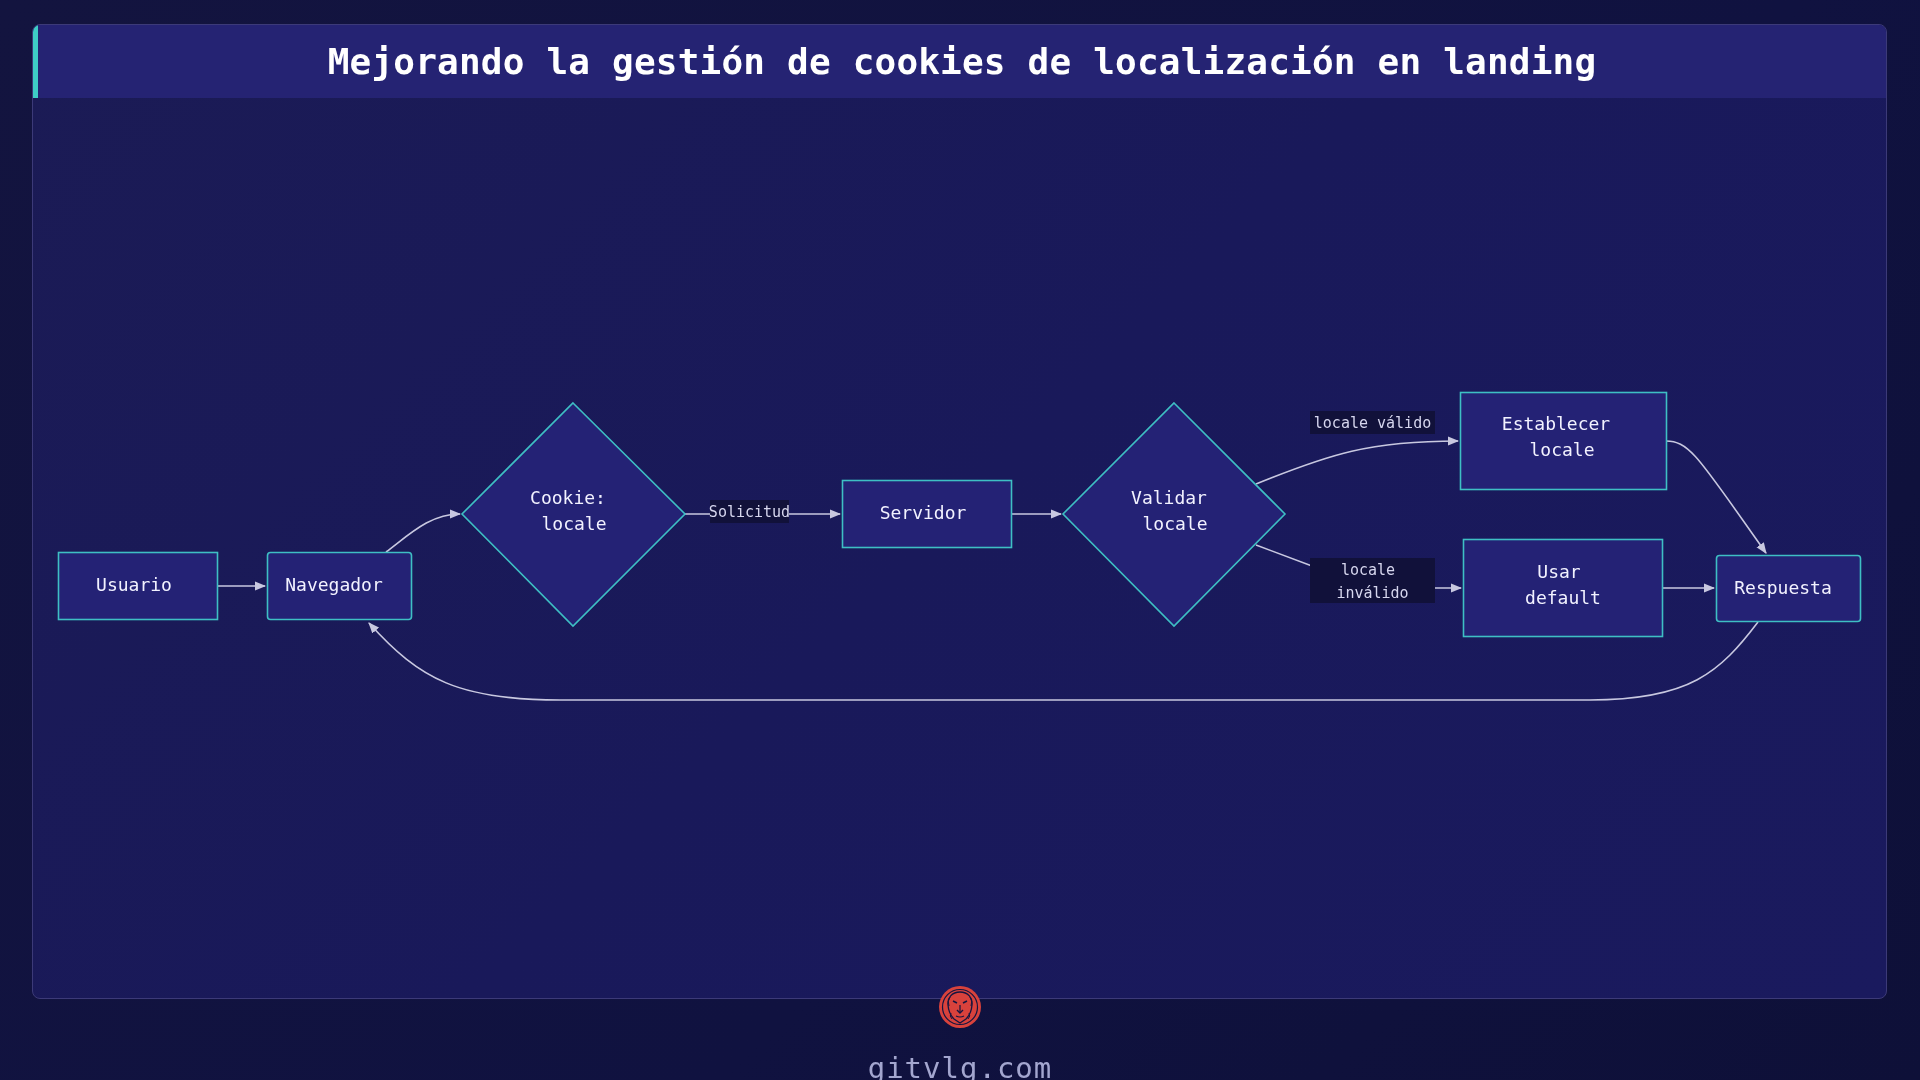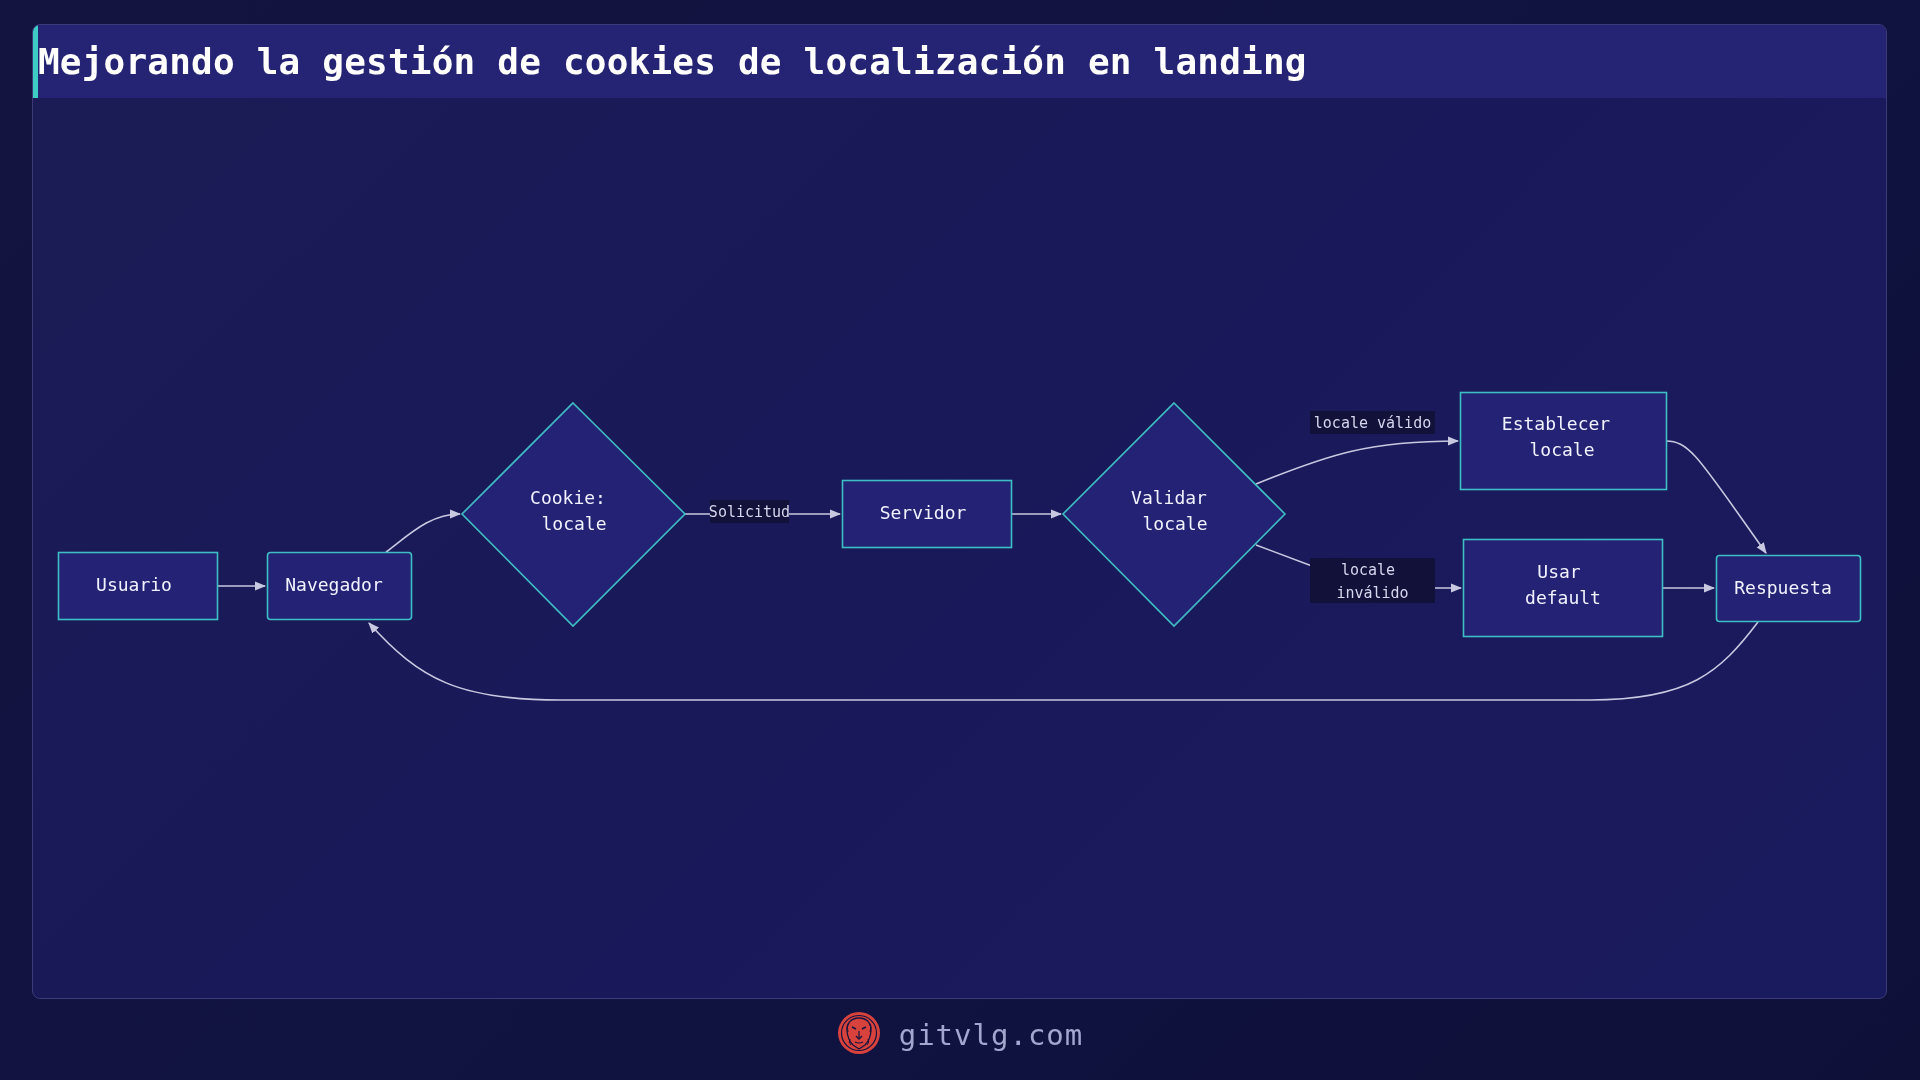--- a/index.html
+++ b/index.html
@@ -15,39 +15,39 @@
     border: 1.5px solid #3c3a78;
     border-radius: 8px;
     box-sizing: border-box;
     overflow: hidden;
   }
   .header {
     position: absolute; left: 0; top: 0; right: 0; height: 73px;
     background: #252373;
     border-left: 5px solid #3ecdc5;
     box-sizing: border-box;
-    display: flex; align-items: center; 
+    display: flex; align-items: center; justify-content: center;
   }
   .title {
     color: #ffffff; font-weight: bold; font-size: 36px; letter-spacing: 0.2px;
     font-family: "DejaVu Sans Mono", "Liberation Mono", monospace;
     white-space: nowrap;
   }
   svg.diagram { position: absolute; left: 0; top: 0; }
   .node-text {
     font-family: "DejaVu Sans Mono", "Liberation Mono", monospace;
     font-size: 18px; fill: #f2f2ff;
   }
   .label-text {
     font-family: "DejaVu Sans Mono", "Liberation Mono", monospace;
     font-size: 15px; fill: #d6d6ee;
   }
   .footer {
     position: absolute; left: 0; right: 0; top: 1010px; height: 50px;
-    display: flex; align-items: center; justify-content: center; gap: 18px;
+    display: flex; align-items: center; justify-content: center; gap: 18px; flex-direction: column;
   }
   .footer-text {
     color: #a3a6cf; font-size: 29px; letter-spacing: 1px;
     font-family: "DejaVu Sans Mono", "Liberation Mono", monospace;
   }
 </style>
 </head>
 <body>
 
 <div class="panel">

